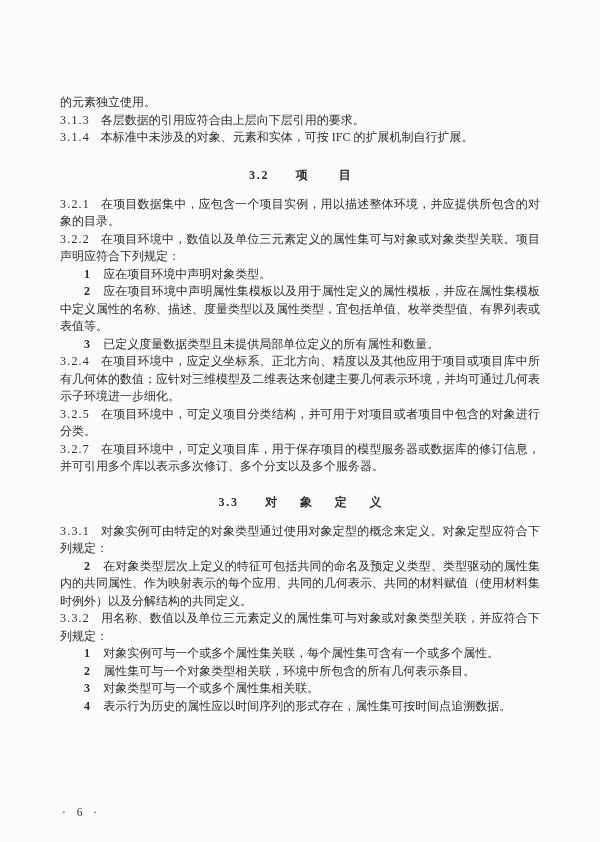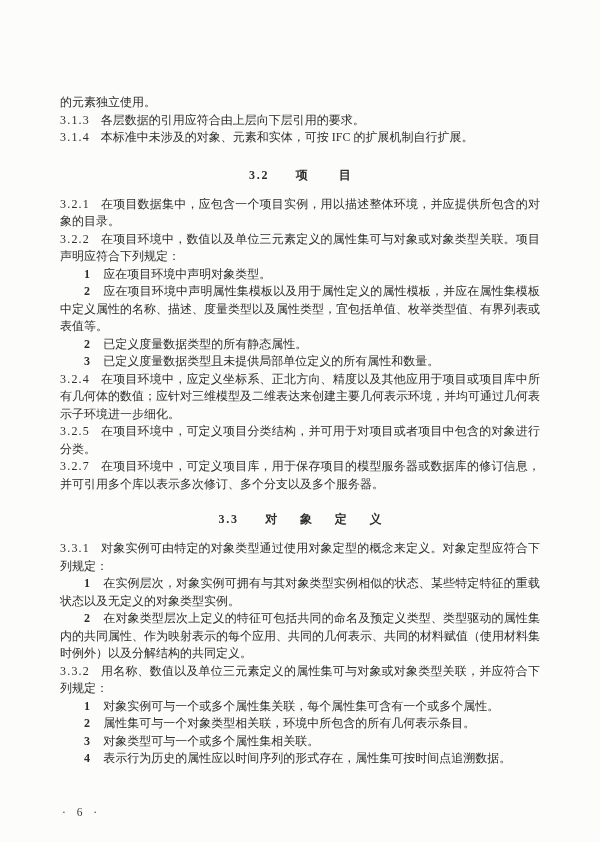--- a/index.html
+++ b/index.html
@@ -104,45 +104,39 @@
       <span class="clause-num">3.2.2</span><span>在项目环境中，数值以及单位三元素定义的属性集可与对象或对象类型关联。项目声明应符合下列规定：</span>
     </p>
     <p class="subitem">
       <span class="item-num">1</span><span>应在项目环境中声明对象类型。</span>
     </p>
     <p class="subitem">
       <span class="item-num">2</span><span>应在项目环境中声明属性集模板以及用于属性定义的属性模板，并应在属性集模板中定义属性的名称、描述、度量类型以及属性类型，宜包括单值、枚举类型值、有界列表或表值等。</span>
     </p>
 
     <p class="subitem">
-      <span class="item-num">2</span><span>已定义度量数据类型的所有静态属性。</span>
-    </p>
-    <p class="subitem">
       <span class="item-num">3</span><span>已定义度量数据类型且未提供局部单位定义的所有属性和数量。</span>
     </p>
 
     <p class="clause">
       <span class="clause-num">3.2.4</span><span>在项目环境中，应定义坐标系、正北方向、精度以及其他应用于项目或项目库中所有几何体的数值；应针对三维模型及二维表达来创建主要几何表示环境，并均可通过几何表示子环境进一步细化。</span>
     </p>
     <p class="clause">
       <span class="clause-num">3.2.5</span><span>在项目环境中，可定义项目分类结构，并可用于对项目或者项目中包含的对象进行分类。</span>
     </p>
     <p class="clause">
       <span class="clause-num">3.2.7</span><span>在项目环境中，可定义项目库，用于保存项目的模型服务器或数据库的修订信息，并可引用多个库以表示多次修订、多个分支以及多个服务器。</span>
     </p>
 
     <h2 class="sec-heading h33">
       <span class="heading-num">3.3</span><span class="heading-title-4">对象定义</span>
     </h2>
 
     <p class="clause">
       <span class="clause-num">3.3.1</span><span>对象实例可由特定的对象类型通过使用对象定型的概念来定义。对象定型应符合下列规定：</span>
-    </p>
-    <p class="subitem">
-      <span class="item-num">1</span><span>在实例层次，对象实例可拥有与其对象类型实例相似的状态、某些特定特征的重载状态以及无定义的对象类型实例。</span>
     </p>
     <p class="subitem">
       <span class="item-num">2</span><span>在对象类型层次上定义的特征可包括共同的命名及预定义类型、类型驱动的属性集内的共同属性、作为映射表示的每个应用、共同的几何表示、共同的材料赋值（使用材料集时例外）以及分解结构的共同定义。</span>
     </p>
 
     <p class="clause">
       <span class="clause-num">3.3.2</span><span>用名称、数值以及单位三元素定义的属性集可与对象或对象类型关联，并应符合下列规定：</span>
     </p>
     <p class="subitem">
       <span class="item-num">1</span><span>对象实例可与一个或多个属性集关联，每个属性集可含有一个或多个属性。</span>

